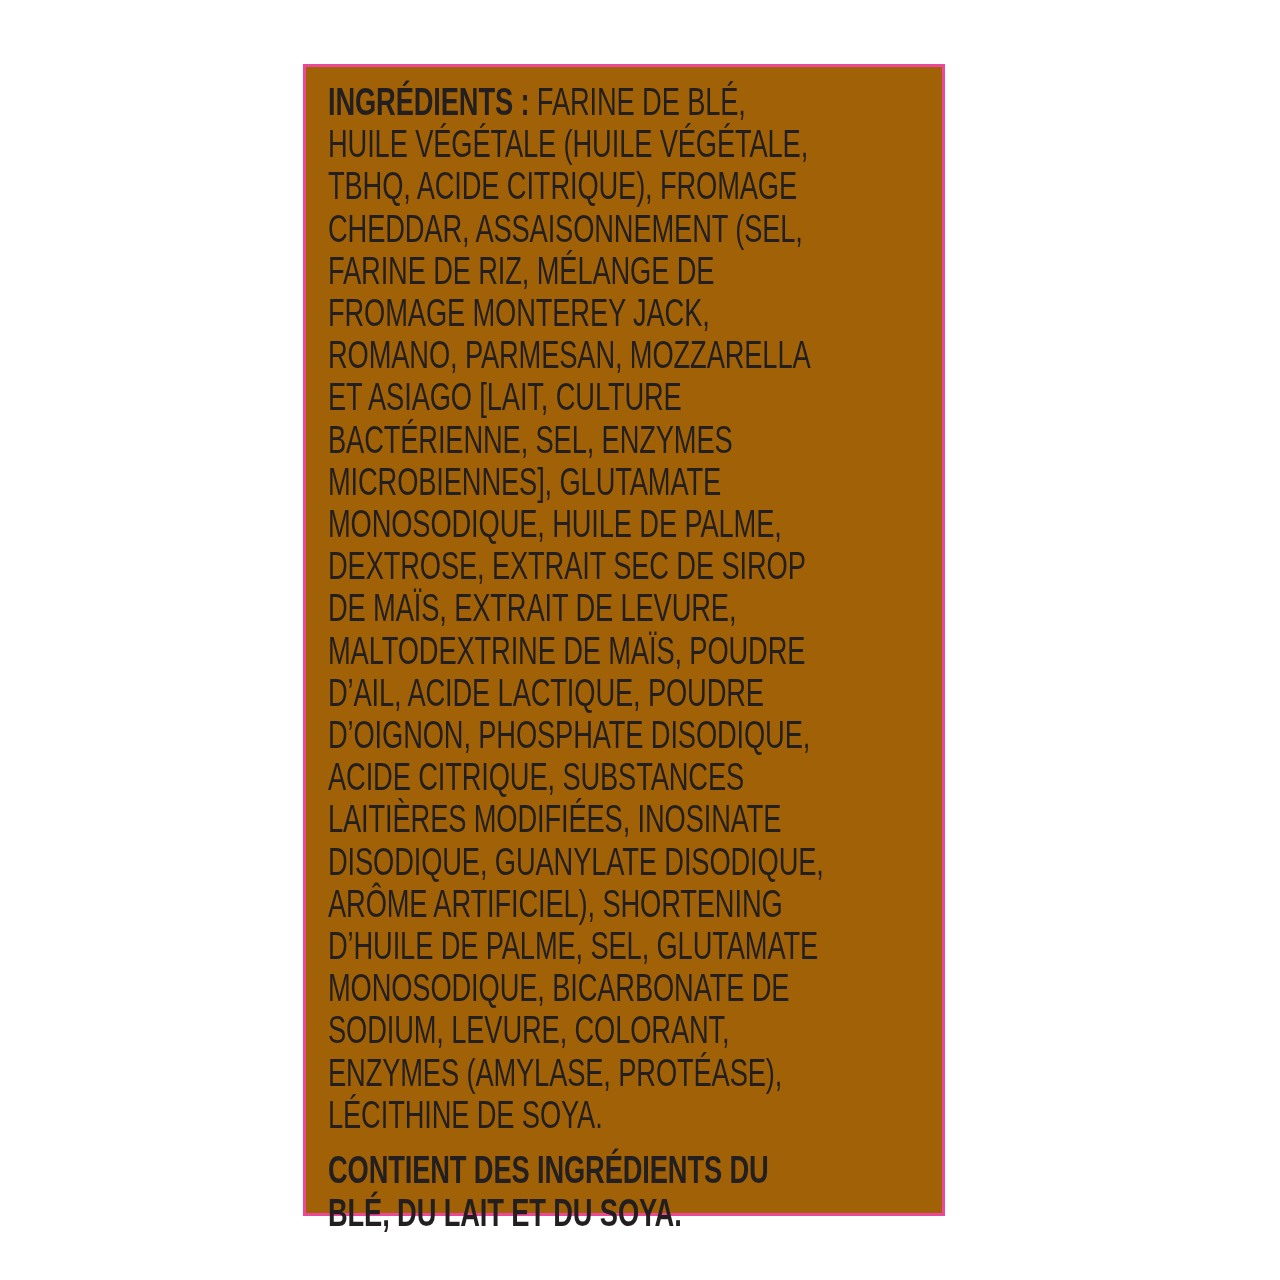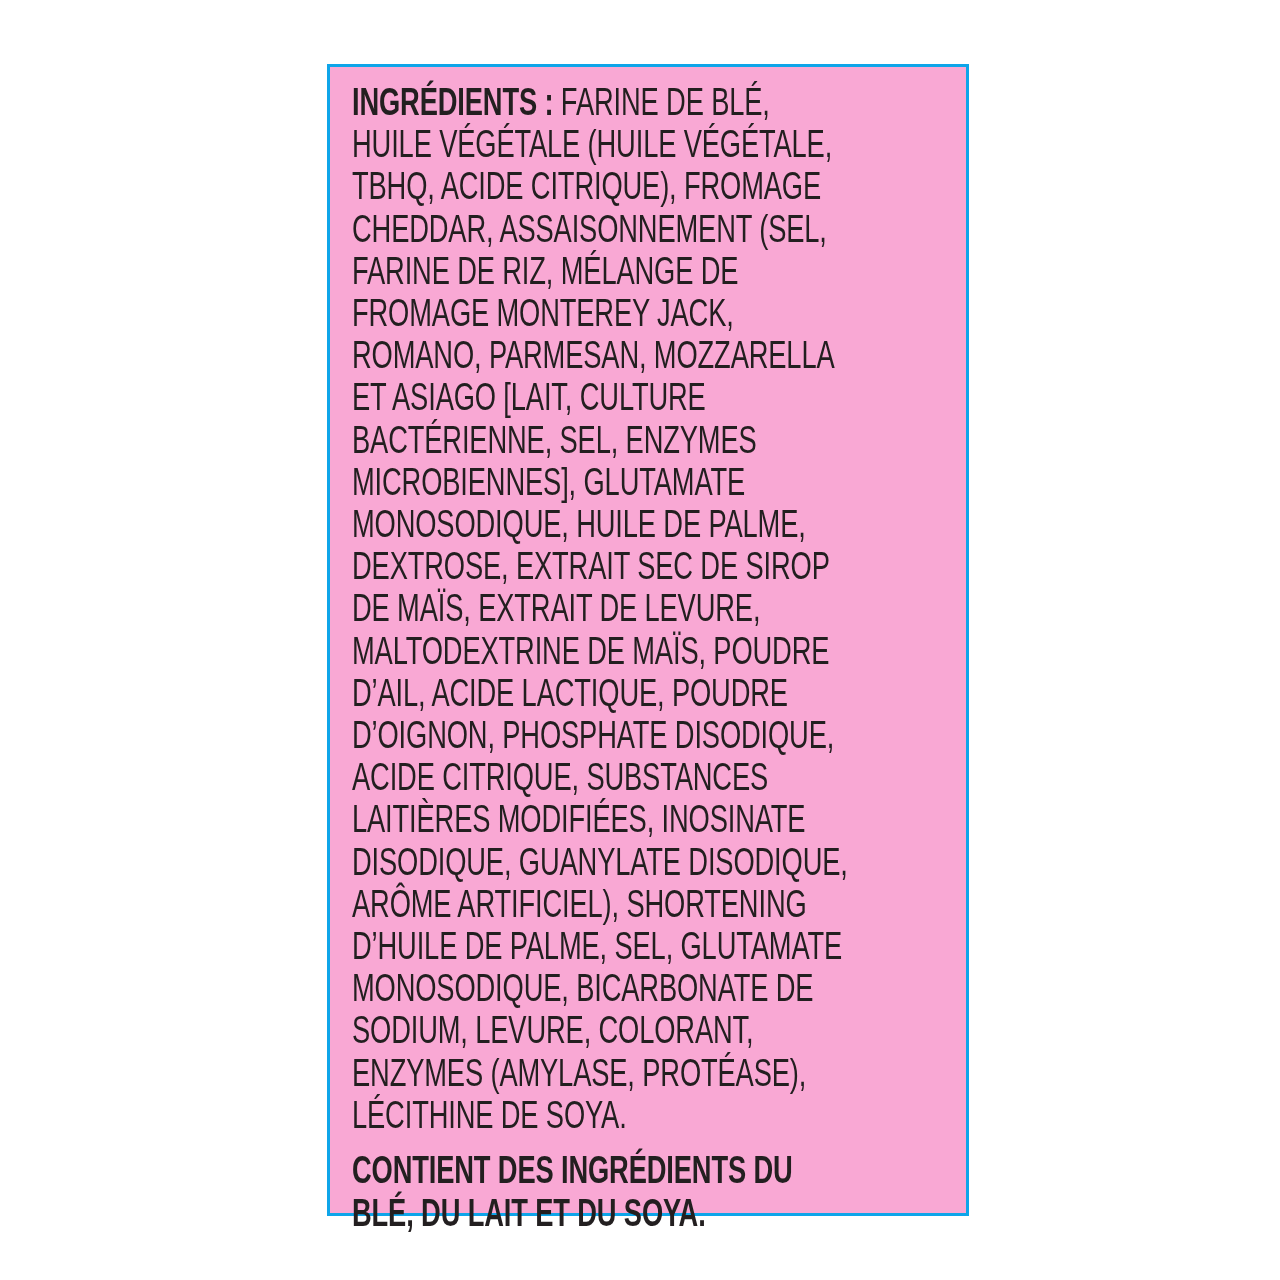--- a/index.html
+++ b/index.html
@@ -8,26 +8,26 @@
     background: #ffffff;
   }
   body {
     width: 1280px;
     height: 1280px;
     position: relative;
     overflow: hidden;
   }
   .label-box {
     position: absolute;
-    left: 327px;
+    left: 303px;
     top: 64px;
     width: 636px;
     height: 1146px;
-    border: 3px solid #0ea5e9;
-    background: #f9a8d4;
+    border: 3px solid #ec4899;
+    background: #a16207;
   }
   .text-block {
     position: absolute;
     left: 22px;
     top: 14px;
     width: 900px;
     transform: scaleX(0.70);
     transform-origin: 0 0;
     font-family: "Liberation Sans", sans-serif;
     color: #231f20;

